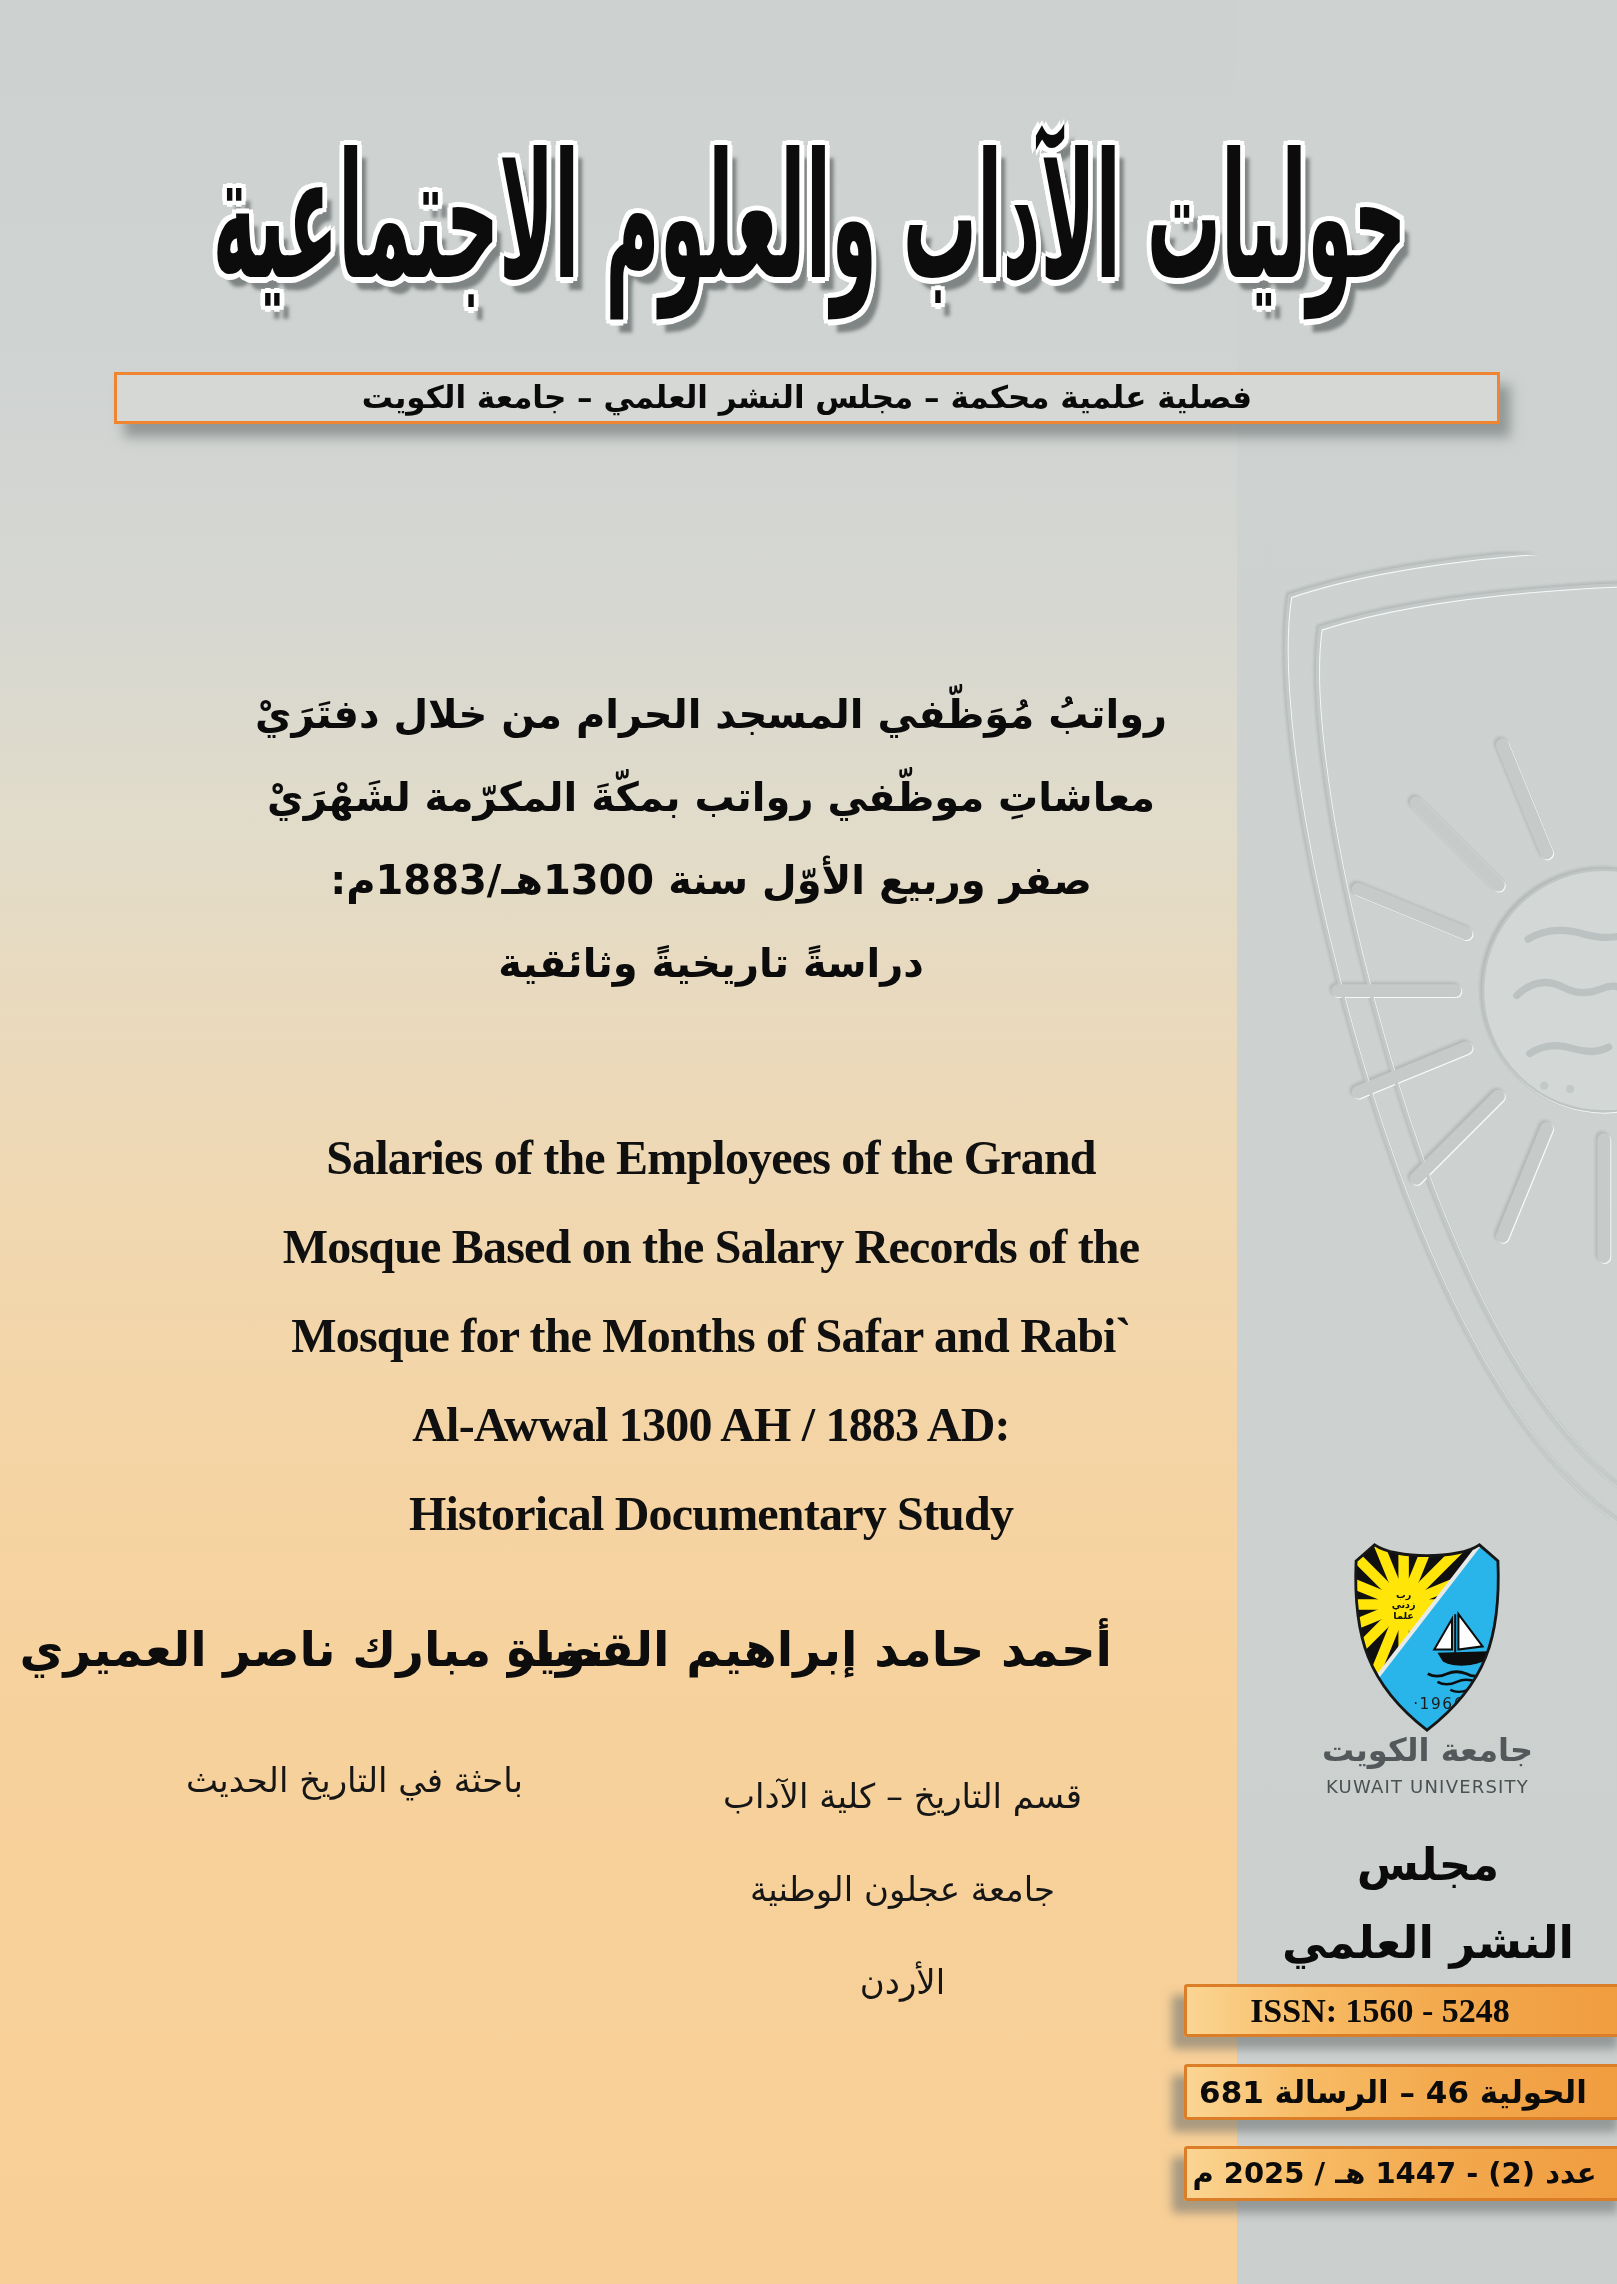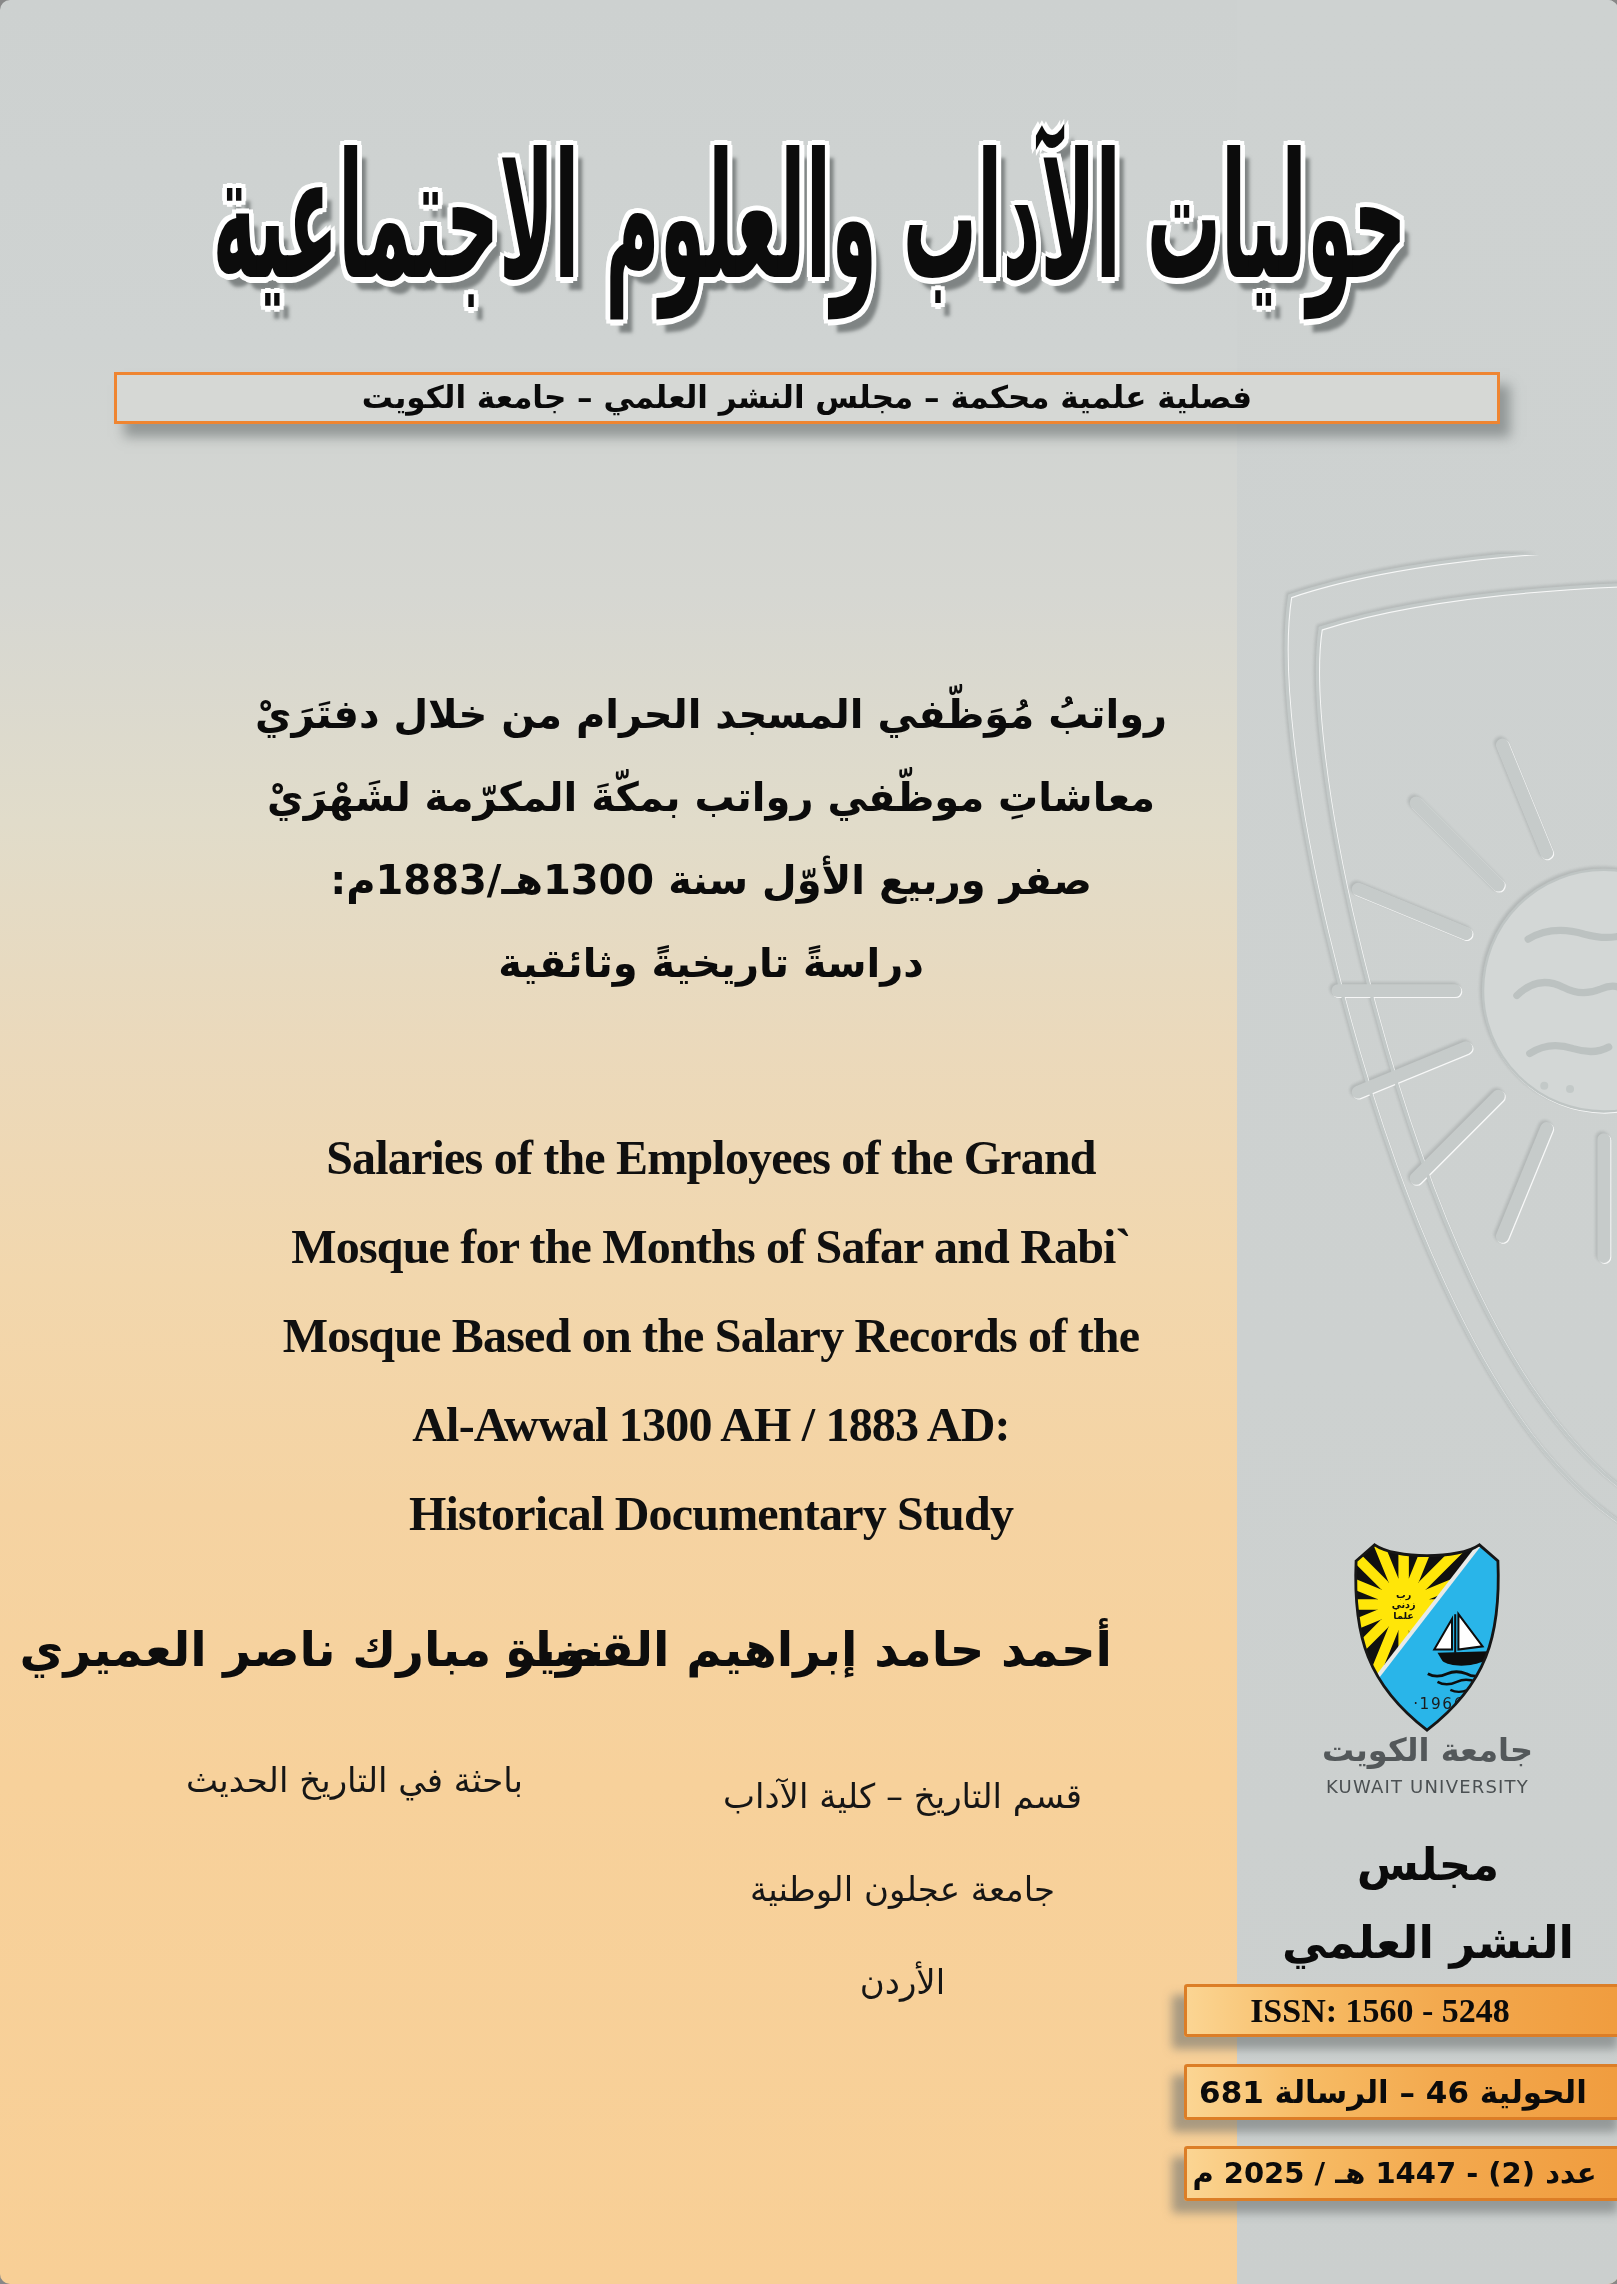--- a/index.html
+++ b/index.html
@@ -4,21 +4,20 @@
 <style>
   html,body{margin:0;padding:0;background:#888;}
   .page{
     position:relative;
     width:1618px;height:2284px;
     overflow:hidden;
     font-family:"DejaVu Sans",sans-serif;
     background:linear-gradient(180deg,
       #cdd1d0 0%, #cfd3d2 15%, #d6d7d2 26%, #e1dcca 36%,
       #ebd9bb 46%, #f2d7ad 56%, #f5d3a2 66%, #f7d19b 78%, #f8cf96 100%);
-    border-radius:10px;
   }
   
   .sidebar{
     position:absolute;left:1237px;top:0;width:380px;height:2284px;
     background:linear-gradient(180deg,#ced2d1 0%,#cdd1d0 60%,#cbcfce 100%);
   }
   .watermark{
     position:absolute;left:1246px;top:554px;width:379px;height:1007px;
     opacity:.95;
     filter:drop-shadow(1.6px 1.6px 0 rgba(255,255,255,.9)) drop-shadow(-1.6px -1.6px 1.6px rgba(125,132,131,.35));
@@ -134,22 +133,22 @@
 
   <div class="title-ar">
     <div>رواتبُ مُوَظّفي المسجد الحرام من خلال دفتَرَيْ</div>
     <div>معاشاتِ موظّفي رواتب بمكّةَ المكرّمة لشَهْرَيْ</div>
     <div>صفر وربيع الأوّل سنة 1300هـ/1883م:</div>
     <div>دراسةً تاريخيةً وثائقية</div>
   </div>
 
   <div class="title-en">
     <div>Salaries of the Employees of the Grand</div>
+    <div>Mosque Based on the Salary Records of the</div>
     <div>Mosque for the Months of Safar and Rabi`</div>
-    <div>Mosque Based on the Salary Records of the</div>
     <div>Al-Awwal 1300 AH / 1883 AD:</div>
     <div>Historical Documentary Study</div>
   </div>
 
   <div class="author-name first">أحمد حامد إبراهيم القضاة</div>
   <div class="author-name second">نوير مبارك ناصر العميري</div>
 
   <div class="affil affil-right">
     <div>قسم التاريخ – كلية الآداب</div>
     <div>جامعة عجلون الوطنية</div>

